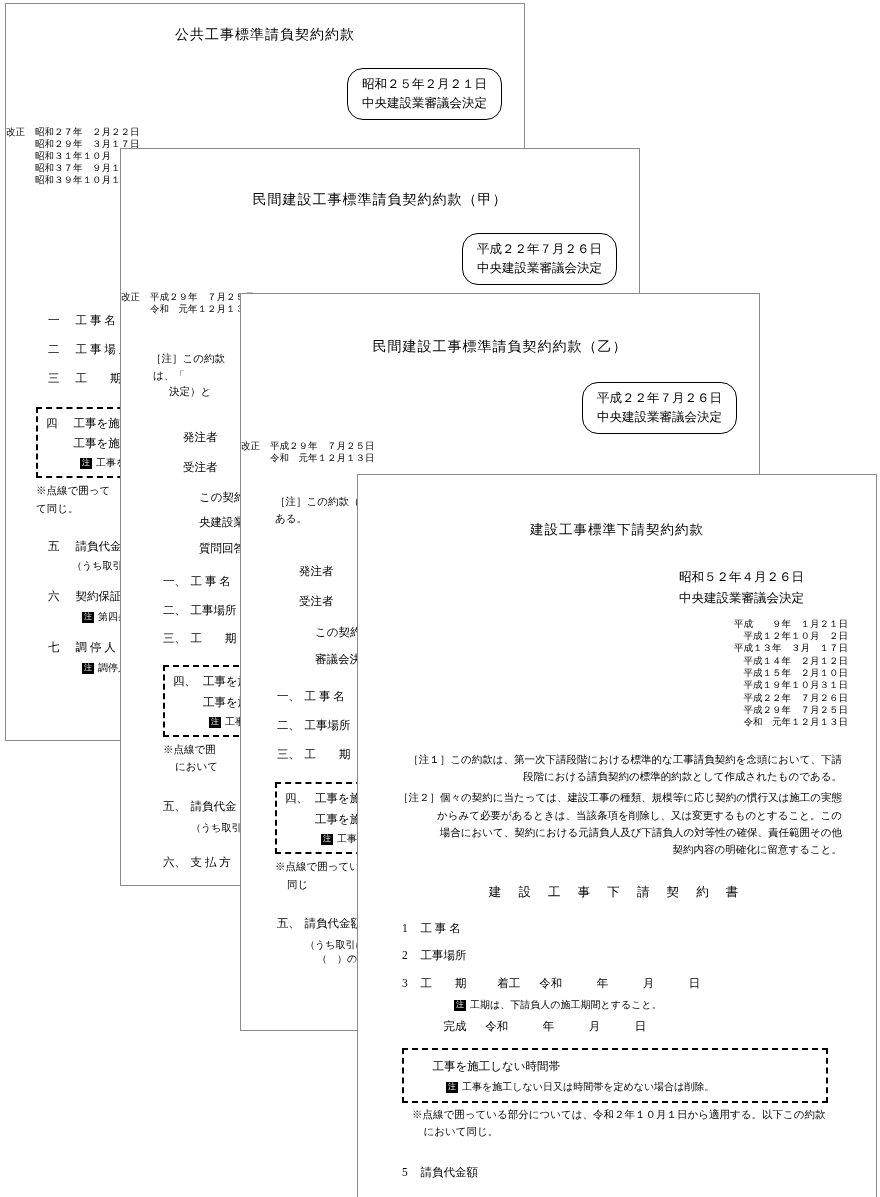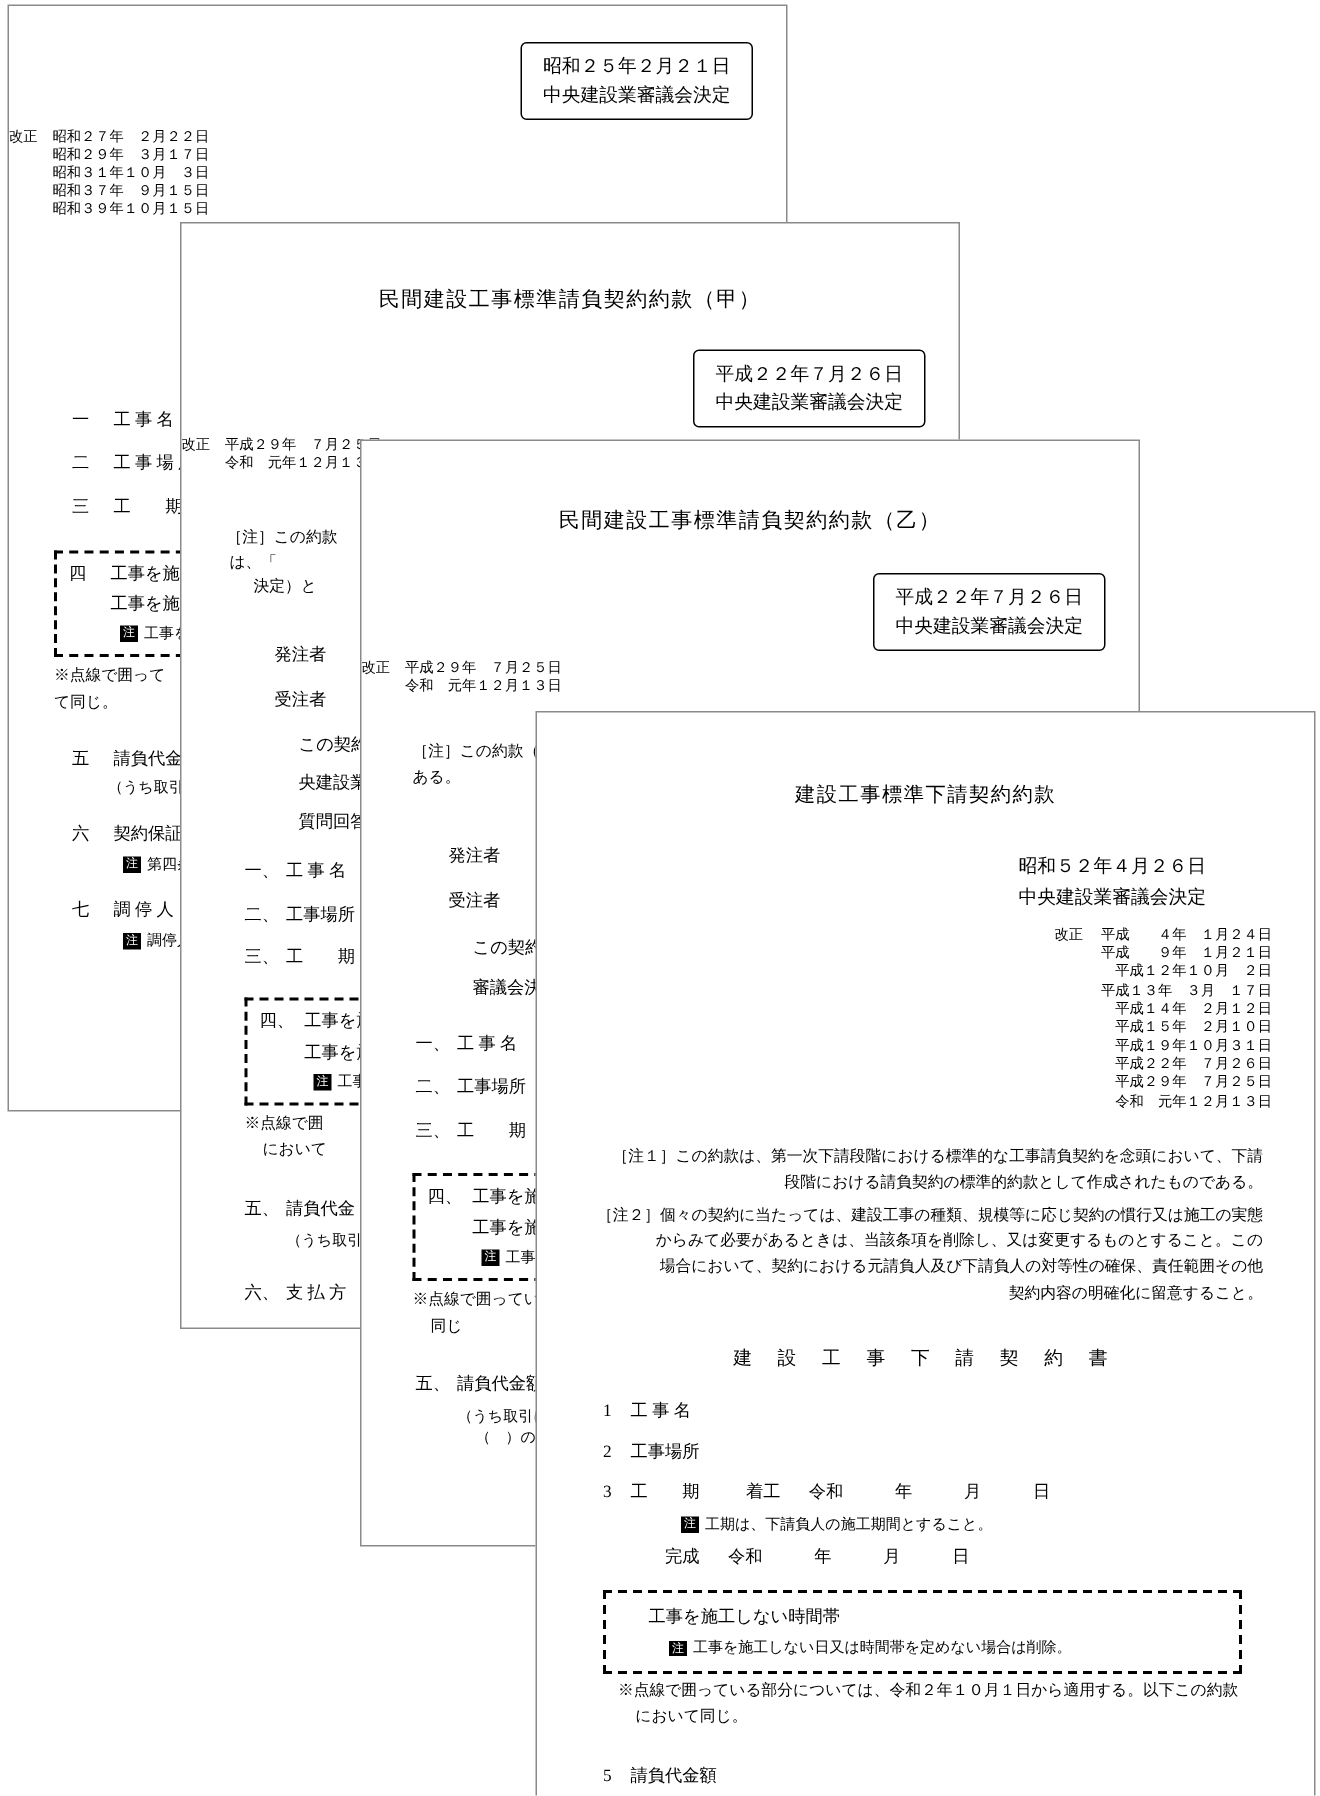--- a/index.html
+++ b/index.html
@@ -33,21 +33,21 @@
   .decide-box{
     border:1px solid #000;
     display:inline-block;
     padding:6px 14px 6px 14px;
     font-size:12.5px;
     line-height:1.5;
     text-align:center;
     position:relative;
   }
   .decide-box.round{
-    border-radius:4px;
+    border-radius:16px;
   }
   .decide-wrap{
     text-align:right;
     padding-right:22px;
     margin-top:24px;
   }
   .decide-line{white-space:nowrap;}
   .amend{
     font-size:9.5px;
     line-height:1.28;
@@ -155,20 +155,21 @@
     line-height:1.6;
     margin:4px 40px 0 54px;
     padding-left:1.1em;
     text-indent:-1.1em;
   }
 </style>
 </head>
 <body>
 
 <div class="sheet" id="sheet1">
+  <div class="doc-title">公共工事標準請負契約約款</div>
 
   <div class="decide-wrap">
     <span class="decide-box round">
       <span class="decide-line">昭和２５年２月２１日</span><br>
       <span class="decide-line">中央建設業審議会決定</span>
     </span>
   </div>
 
   <div class="amend">
     <div><span class="lbl">改正</span><span>昭和２７年　２月２２日</span></div>
@@ -311,21 +312,20 @@
 
 <div class="sheet" id="sheet4">
   <div class="d4title">建設工事標準下請契約約款</div>
 
   <div class="d4decide" style="text-align:right;padding-right:72px">
     <div>昭和５２年４月２６日</div>
     <div>中央建設業審議会決定</div>
   </div>
 
   <div class="d4amend">
-    <div><span class="lbl" style="margin-right:12px">改正</span><span>平成　　４年　１月２４日</span></div>
     <div><span class="lbl" style="visibility:hidden;margin-right:12px">改正</span><span>平成　　９年　１月２１日</span></div>
     <div><span class="lbl" style="visibility:hidden;margin-right:12px">改正</span><span>平成１２年１０月　２日</span></div>
     <div><span class="lbl" style="visibility:hidden;margin-right:12px">改正</span><span>平成１３年　３月　１７日</span></div>
     <div><span class="lbl" style="visibility:hidden;margin-right:12px">改正</span><span>平成１４年　２月１２日</span></div>
     <div><span class="lbl" style="visibility:hidden;margin-right:12px">改正</span><span>平成１５年　２月１０日</span></div>
     <div><span class="lbl" style="visibility:hidden;margin-right:12px">改正</span><span>平成１９年１０月３１日</span></div>
     <div><span class="lbl" style="visibility:hidden;margin-right:12px">改正</span><span>平成２２年　７月２６日</span></div>
     <div><span class="lbl" style="visibility:hidden;margin-right:12px">改正</span><span>平成２９年　７月２５日</span></div>
     <div><span class="lbl" style="visibility:hidden;margin-right:12px">改正</span><span>令和　元年１２月１３日</span></div>
   </div>

